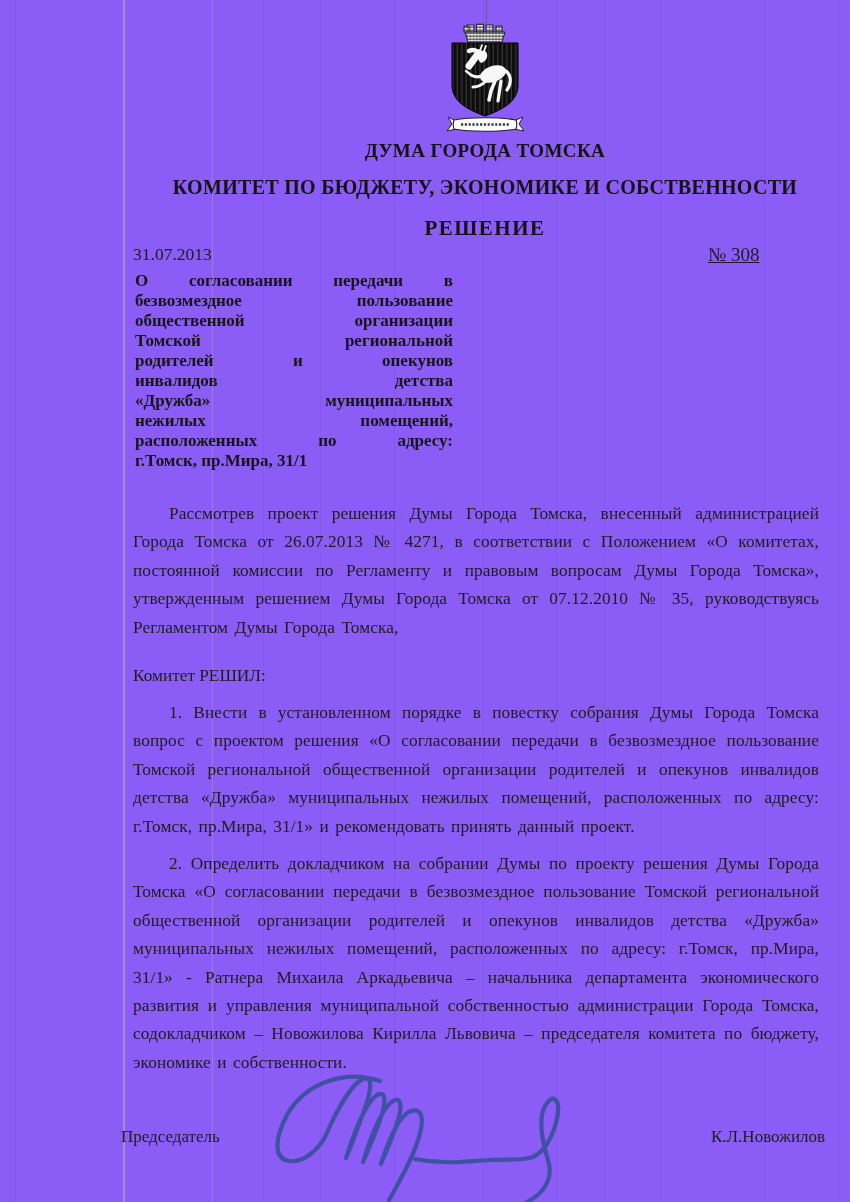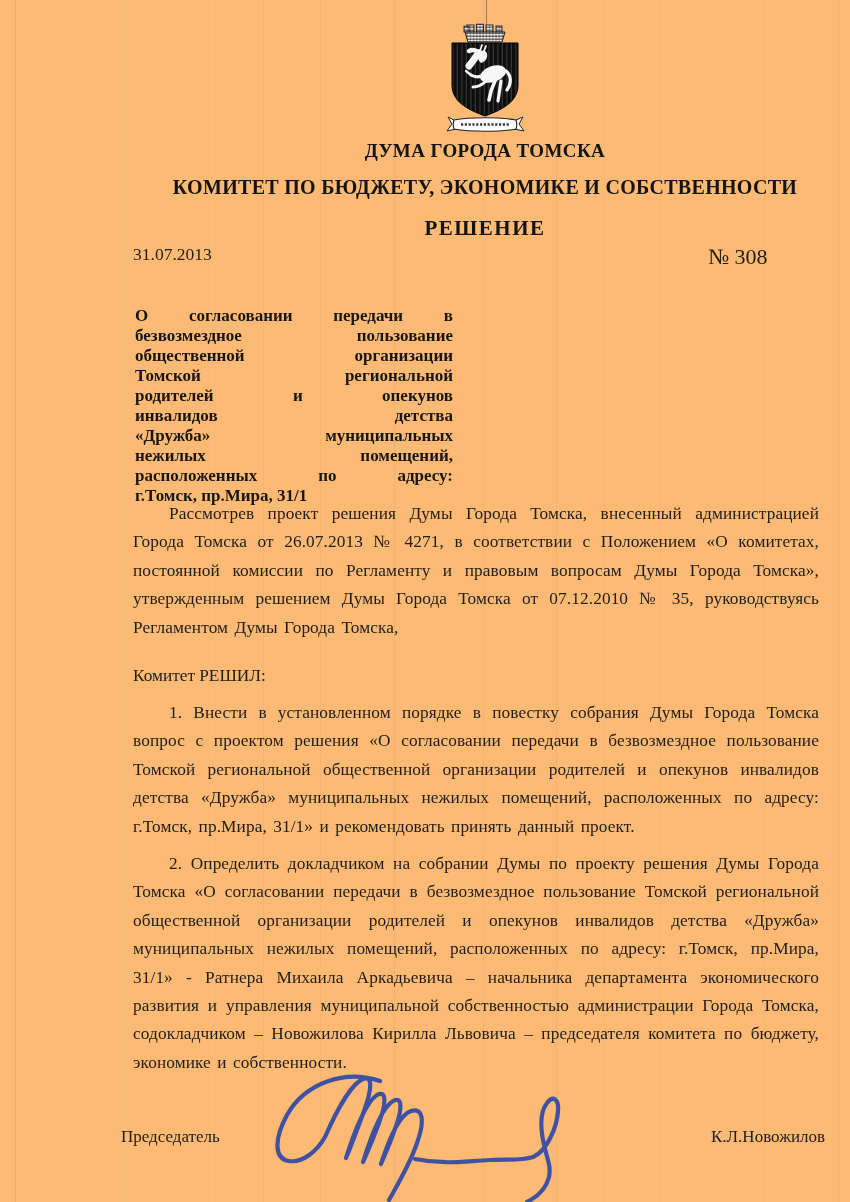--- a/index.html
+++ b/index.html
@@ -1,20 +1,20 @@
 <!DOCTYPE html>
 <html lang="ru"><head>
 <meta charset="utf-8">
 <style>
   html,body{margin:0;padding:0;background:#e8e8e8;}
   .page{
     position:relative;
     width:850px;height:1202px;
     margin:0 auto;
-    background:#fdba74;
+    background:#8b5cf6;
     font-family:"Liberation Serif","DejaVu Serif",serif;
     color:#1d1d1d;
     overflow:hidden;
   }
   
   .streak{position:absolute;top:0;bottom:0;width:1px;pointer-events:none;}
   .s1 {left:15px;background:rgba(0,0,0,0.05);}
   .s2 {left:123px;width:2px;background:rgba(214,203,140,0.40);}
   .s3 {left:212px;background:rgba(205,196,150,0.30);}
   .s4 {left:263px;background:rgba(0,0,0,0.035);}
@@ -40,25 +40,25 @@
     text-align:center;font-weight:bold;font-size:20px;line-height:25px;
     letter-spacing:0.3px;color:#141414;
   }
   .committee{left:140px;width:690px;}
   .doctype{
     position:absolute;left:140px;top:216px;width:690px;
     text-align:center;font-weight:bold;font-size:21px;line-height:25px;
     letter-spacing:1.5px;color:#141414;font-family:Liberation Serif, serif;
   }
   .doc-date{position:absolute;left:133px;top:244px;font-size:17.5px;text-align:center;}
-  .doc-num {position:absolute;left:708px;top:244px;font-size:22px;}
+  .doc-num {position:absolute;left:708px;top:244px;font-size:19px;text-decoration:underline;}
 
   .subject{
     position:absolute;left:135px;top:271px;width:318px;
-    font-weight:bold;font-size:17px;line-height:20px;color:#161616;margin-top:35px;
+    font-weight:bold;font-size:17px;line-height:20px;color:#161616;
   }
   .subject div{text-align:justify;text-align-last:justify;}
   .subject div:last-child{text-align-last:left;}
 
   .para{
     position:absolute;left:133px;width:686px;margin:0;
     font-size:17.3px;line-height:28.4px;
     text-align:justify;text-indent:36px;
     word-spacing:2px;letter-spacing:0.1px;
     hyphens:none;color:#1d1d1d;

